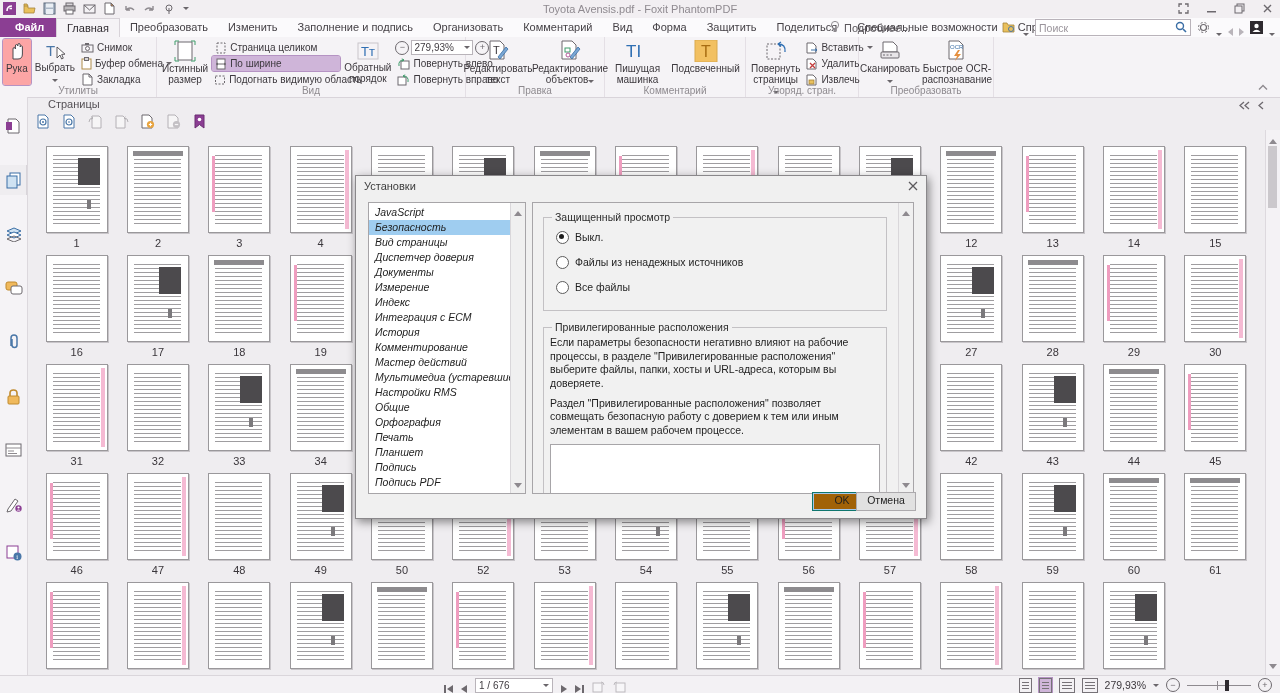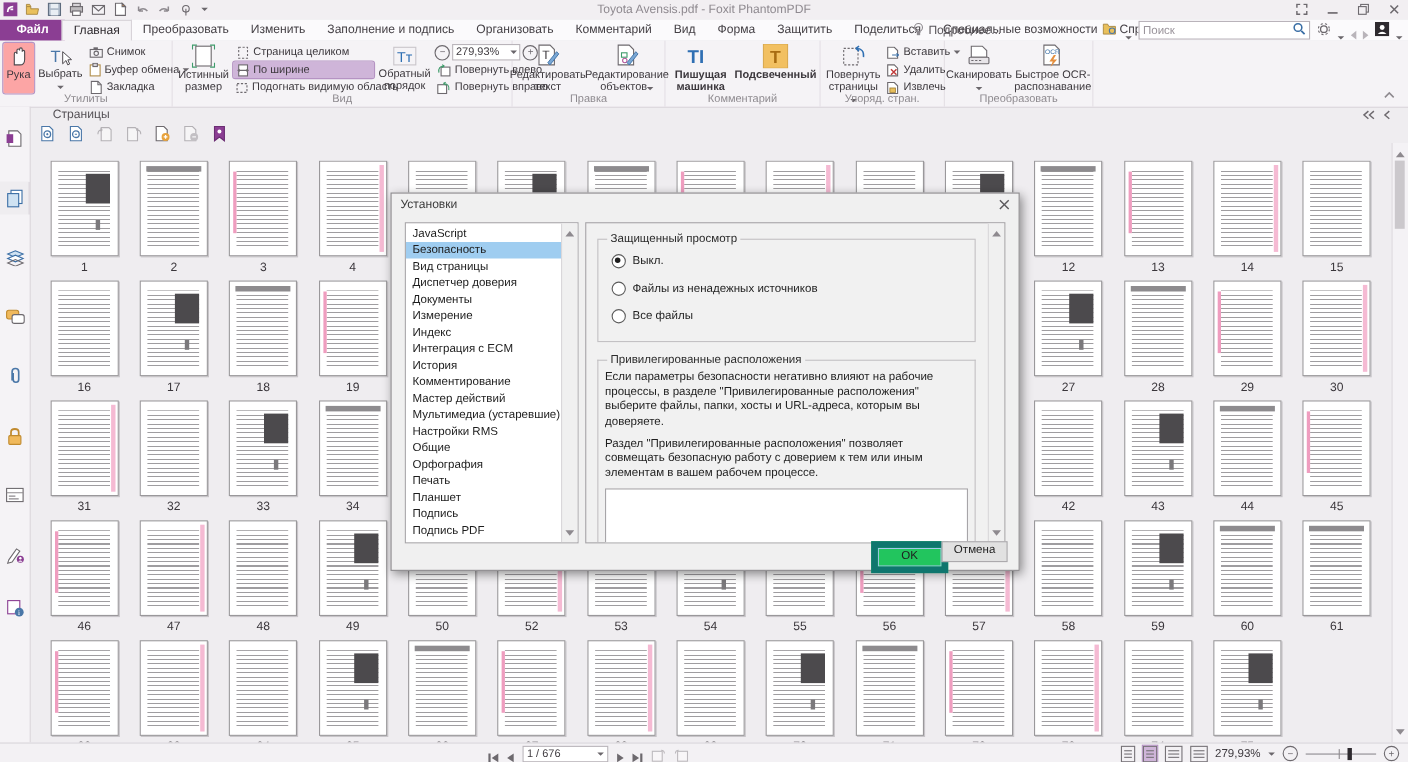--- a/index.html
+++ b/index.html
@@ -84,21 +84,21 @@
   .rightpane{position:absolute;left:176px;top:26px;width:380px;height:290px;background:#f1f1f1;border:1px solid #a7a5a8;overflow:hidden;}
   .rp-sb{position:absolute;right:0;top:0;width:14px;bottom:0;background:#f0f0f0;border-left:1px solid #d9d7da;}
   .groupbox{position:absolute;border:1px solid #c3c1c4;}
   .legend{position:absolute;top:-7px;left:8px;background:#f1f1f1;padding:0 3px;font-size:10.5px;color:#2c2c2c;}
   .radio-row{display:flex;align-items:center;gap:6px;height:16px;margin:9px 0 9px 12px;font-size:10.5px;color:#1f1f1f;}
   .radio{width:11px;height:11px;border:1px solid #5c5c5c;border-radius:50%;background:#fff;position:relative;flex:0 0 auto;}
   .radio.on::after{content:"";position:absolute;left:2px;top:2px;width:5px;height:5px;border-radius:50%;background:#1e1e1e;}
   .rp-par{font-size:10.5px;line-height:1.3;color:#1f1f1f;margin:0 16px 6px 0;}
   .privbox{position:absolute;left:12px;right:26px;height:110px;background:#fff;border:1px solid #a7a5a8;}
   .dlg-btn{position:absolute;top:316px;width:58px;height:17px;line-height:15px;text-align:center;font-size:10.5px;background:#e1e1e1;border:1px solid #acaaad;color:#1f1f1f;}
-  .dlg-btn.primary{left:436px;background:#22c55e;border:6px solid #0f766e;box-shadow:inset 0 0 0 1px #a3c8ec;}
+  .dlg-btn.primary{left:456px;background:#a16207;border:1px solid #0f766e;box-shadow:inset 0 0 0 1px #a3c8ec;}
   .dlg-btn.normal{left:500px;}
   
   .statusbar{position:absolute;left:0;top:675px;width:1280px;height:18px;background:#f3f1f4;border-top:1px solid #dad6db;}
   .nav{position:absolute;left:444px;top:1px;display:flex;align-items:flex-end;gap:8px;height:16px;}
   .navbox{width:70px;height:13px;background:#fff;border:1px solid #b9b4ba;display:flex;align-items:center;justify-content:space-between;padding:0 3px;font-size:10px;}
   .nt{display:inline-flex;align-items:center;gap:1px;}
   .bar-v{width:2px;height:8px;background:#6d696e;display:inline-block;}
   .tri-l2{width:0;height:0;border-right:6px solid #6d696e;border-top:4px solid transparent;border-bottom:4px solid transparent;display:inline-block;}
   .tri-r2{width:0;height:0;border-left:6px solid #6d696e;border-top:4px solid transparent;border-bottom:4px solid transparent;display:inline-block;}
   .gray-ico{opacity:.4;}
@@ -411,21 +411,21 @@
                 <path d="M11 17 L19 7 L21 9 L13 19 Z" fill="#7aa7d4" stroke="#3a6ea5" stroke-width="0.8"></path>
               </svg>
             </span>
           <span class="blabel"><span>Редактирование объектов</span><span class="caret"></span></span>
         </div>
       </div>
       <div class="glabel">Правка</div>
     </div>
 
     <div class="rgroup" style="width:140px">
-      <div class="rbody" style="justify-content:center;width:100%;box-sizing:border-box;font-weight:bold;">
+      <div class="rbody" style="justify-content:center;width:100%;box-sizing:border-box;">
         <div class="bigbtn" style="width:56px">
           <span class="icn">
               <svg width="26" height="22">
                 <text x="1" y="17" font-size="17" fill="#2f6fb3" font-family="Liberation Sans">TI</text>
               </svg>
             </span>
           <span class="blabel">Пишущая машинка</span>
         </div>
         <div class="bigbtn" style="width:70px">
           <span class="icn">
@@ -943,21 +943,21 @@
 
   <div class="dialog">
     <div class="dlg-title">Установки</div>
     <span class="dlg-close">
         <svg width="10" height="10">
           <path d="M1 1 L9 9 M9 1 L1 9" stroke="#5c5a5d" stroke-width="1.3"></path>
         </svg>
       </span>
 
     <div class="dlg-list">
-      <div style="padding:2px 14px 18px 0;">
+      <div style="padding:2px 14px 18px 0;font-style:italic;">
           <div class="cat">JavaScript</div>
           <div class="cat sel">Безопасность</div>
           <div class="cat">Вид страницы</div>
           <div class="cat">Диспетчер доверия</div>
           <div class="cat">Документы</div>
           <div class="cat">Измерение</div>
           <div class="cat">Индекс</div>
           <div class="cat">Интеграция с ECM</div>
           <div class="cat">История</div>
           <div class="cat">Комментирование</div>

